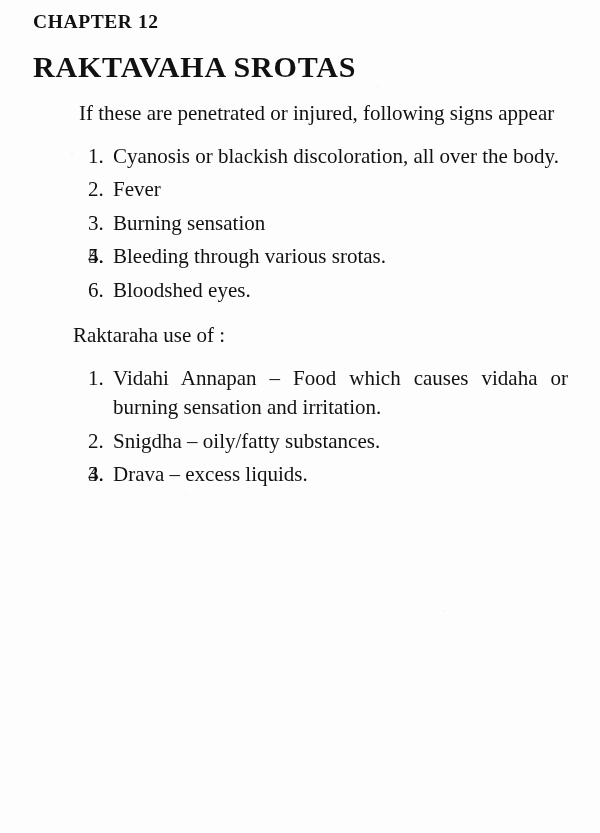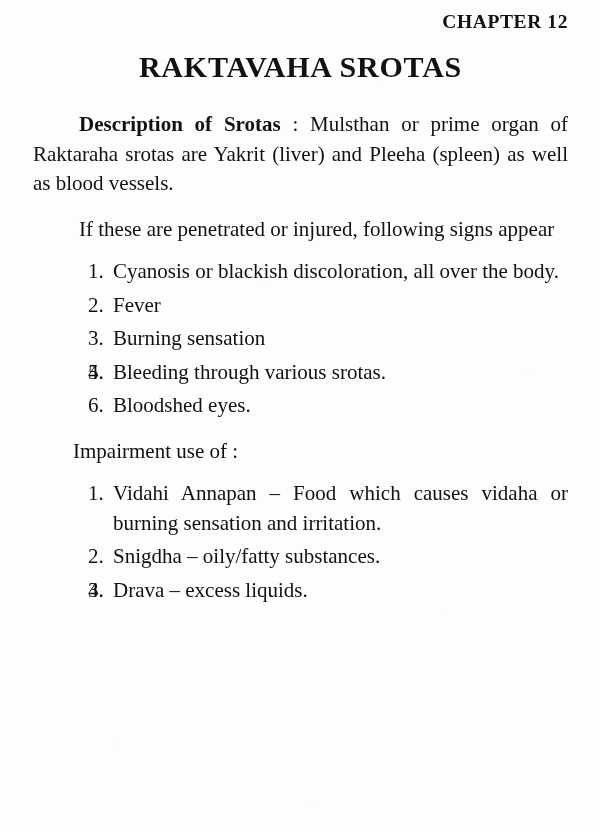--- a/index.html
+++ b/index.html
@@ -42,30 +42,30 @@
     opacity: 0.9;
   }
 
   .content {
     position: relative;
     z-index: 2;
     padding: 0 32px 0 33px;
   }
 
   .chapter-label {
-    text-align: right;
+    text-align: left;
     font-weight: bold;
     font-size: 19.5px;
     letter-spacing: 0.6px;
     margin: 11px 0 0 0;
     line-height: 1.1;
   }
 
   .chapter-title {
-    text-align: center;
+    text-align: left;
     font-weight: bold;
     font-size: 30px;
     letter-spacing: 0.8px;
     margin: 18px 0 0 0;
     line-height: 1.1;
   }
 
   .para {
     font-size: 21px;
     line-height: 29.5px;
@@ -140,23 +140,20 @@
 
 <div class="page">
   <div class="paper-grain"></div>
 
   <div class="content">
 
     <div class="chapter-label">CHAPTER 12</div>
 
     <h1 class="chapter-title">RAKTAVAHA SROTAS</h1>
 
-    <p class="para para-first">
-      <span class="runin">Description of Srotas</span><span> : </span><span>Mulsthan or prime organ of Raktaraha srotas are Yakrit (liver) and Pleeha (spleen) as well as blood vessels.</span>
-    </p>
 
     <p class="para para-indent para-gap">If these are penetrated or injured, following signs appear</p>
 
     <ol class="num-list list-gap-1">
       <li>
         <span class="marker">1.</span>
         <span>Cyanosis or blackish discoloration, all over the body.</span>
       </li>
       <li class="short">
         <span class="marker">2.</span>
@@ -173,21 +170,21 @@
         <span class="marker">5.</span>
         <span>Bleeding through various srotas.</span>
       </li>
       <li class="short">
         <span class="marker">6.</span>
         <span>Bloodshed eyes.</span>
       </li>
     </ol>
 
 
-    <p class="excessive">Impairment use of :</p>
+    <p class="excessive">Raktaraha use of :</p>
 
     <ol class="num-list list-gap-2">
       <li>
         <span class="marker">1.</span>
         <span>Vidahi Annapan – Food which causes vidaha or burning sensation and irritation.</span>
       </li>
       <li class="short">
         <span class="marker">2.</span>
         <span>Snigdha – oily/fatty substances.</span>
       </li>

